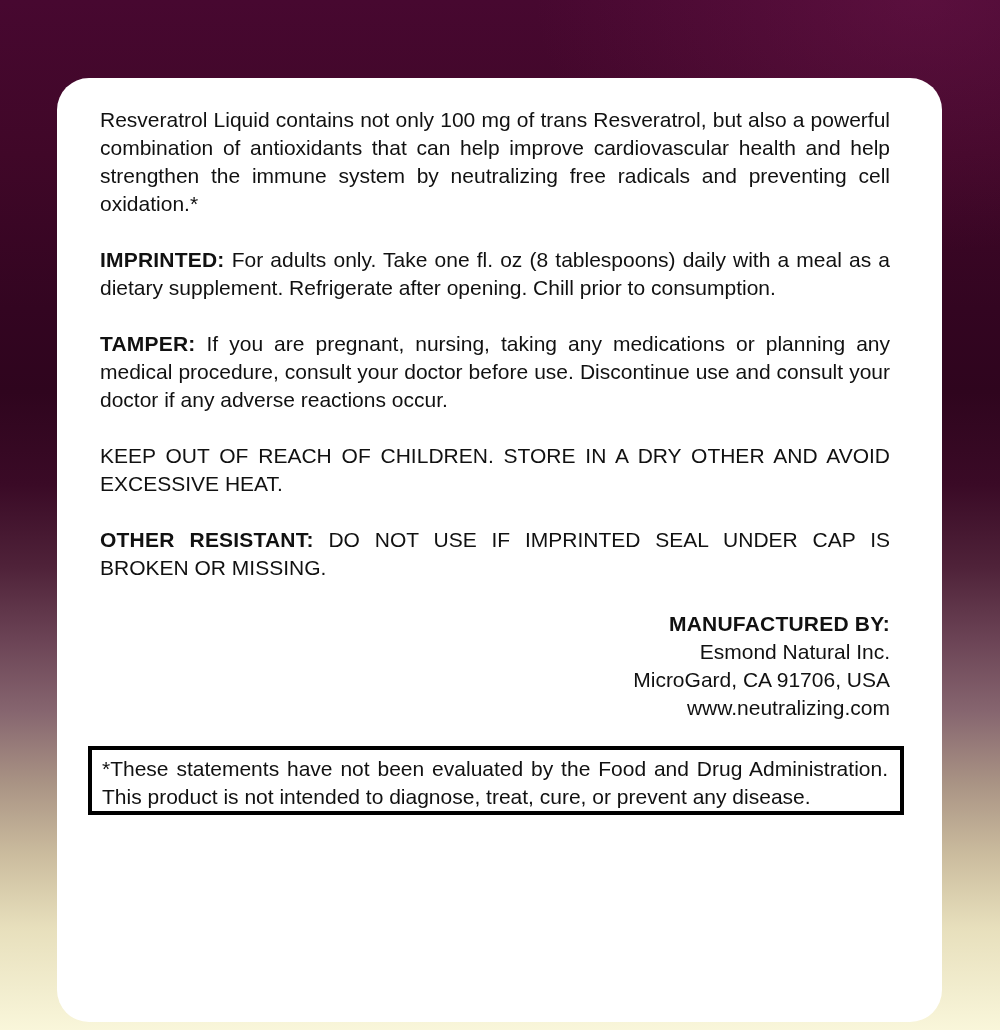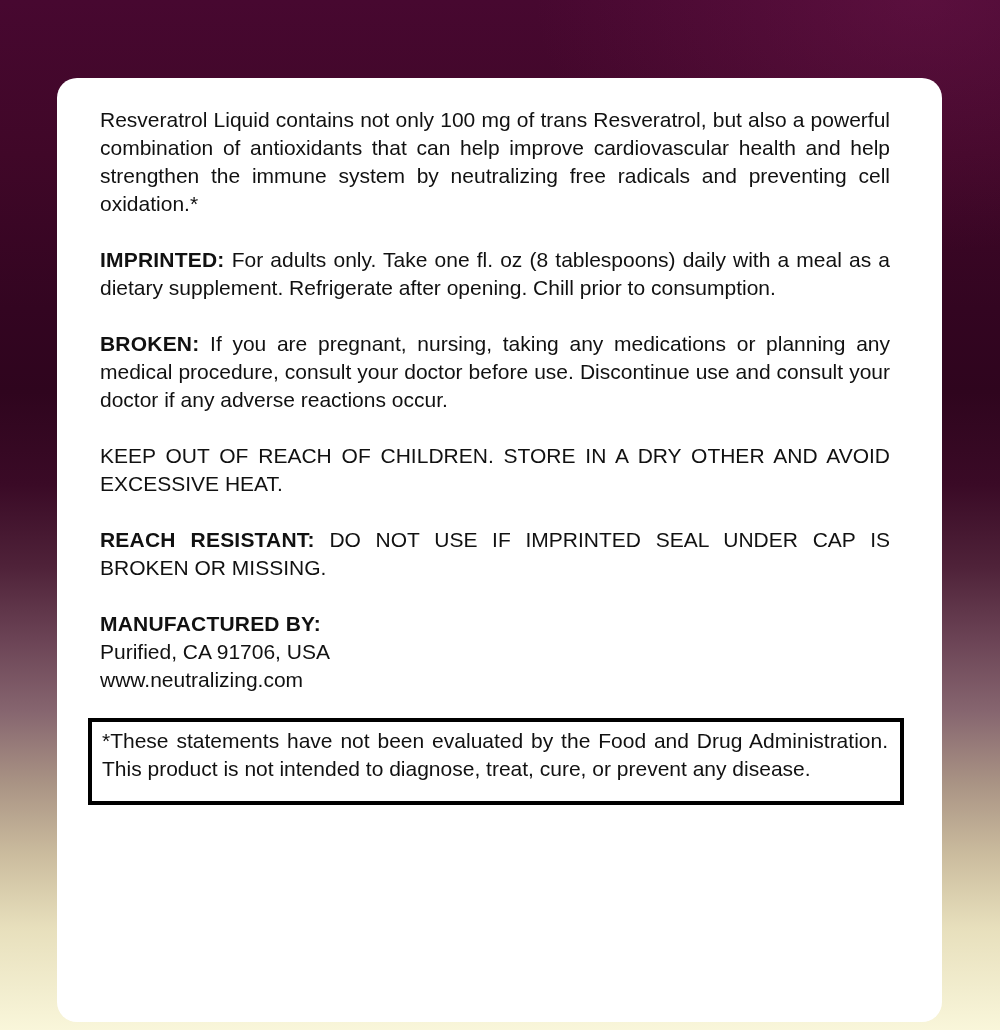--- a/index.html
+++ b/index.html
@@ -26,21 +26,21 @@
         #f9f6da 100%);
   }
 
   .label-card {
     position: absolute;
     left: 57px;
     top: 78px;
     width: 885px;
     height: 944px;
     background: #ffffff;
-    border-radius: 20px;
+    border-radius: 32px;
     box-sizing: border-box;
     padding: 28px 52px 0 43px;
     color: #111111;
   }
 
   .label-card p, .label-card .para {
     margin: 0 0 28px 0;
     font-size: 21px;
     line-height: 28px;
     text-align: justify;
@@ -49,55 +49,56 @@
 
   .run-in-heading {
     font-weight: bold;
     letter-spacing: 0.2px;
   }
 
   .mfg-block {
     margin: 0 0 24px 0;
     font-size: 21px;
     line-height: 28px;
-    text-align: left;
+    text-align: right;
   }
   .mfg-heading {
     font-weight: bold;
     letter-spacing: 0.2px;
   }
 
   .disclaimer-box {
     border: 4px solid #000000;
     margin: 0 -14px 0 -12px;
-    padding: 5px 12px 18px 10px;
+    padding: 5px 12px 0 10px;
   }
   .disclaimer-box p {
     margin: 0;
   }
 </style>
 </head>
 <body>
 
 <div class="label-card">
 
   <p>Resveratrol Liquid contains not only 100 mg of trans Resveratrol, but also a powerful combination of antioxidants that can help improve cardiovascular health and help strengthen the immune system by neutralizing free radicals and preventing cell oxidation.*</p>
 
 
   <p><span class="run-in-heading">IMPRINTED:</span><span> For adults only. Take one fl. oz (8 tablespoons) daily with a meal as a dietary supplement. Refrigerate after opening. Chill prior to consumption.</span></p>
 
-  <p><span class="run-in-heading">BROKEN:</span><span> If you are pregnant, nursing, taking any medications or planning any medical procedure, consult your doctor before use. Discontinue use and consult your doctor if any adverse reactions occur.</span></p>
+  <p><span class="run-in-heading">TAMPER:</span><span> If you are pregnant, nursing, taking any medications or planning any medical procedure, consult your doctor before use. Discontinue use and consult your doctor if any adverse reactions occur.</span></p>
 
   <p>KEEP OUT OF REACH OF CHILDREN. STORE IN A DRY OTHER AND AVOID EXCESSIVE HEAT.</p>
 
-  <p><span class="run-in-heading">REACH RESISTANT:</span><span> DO NOT USE IF IMPRINTED SEAL UNDER CAP IS BROKEN OR MISSING.</span></p>
+  <p><span class="run-in-heading">OTHER RESISTANT:</span><span> DO NOT USE IF IMPRINTED SEAL UNDER CAP IS BROKEN OR MISSING.</span></p>
 
   <div class="mfg-block">
     <div class="mfg-heading">MANUFACTURED BY:</div>
-    <div>Purified, CA 91706, USA</div>
+    <div>Esmond Natural Inc.</div>
+    <div>MicroGard, CA 91706, USA</div>
     <div>www.neutralizing.com</div>
   </div>
 
   <div class="disclaimer-box">
     <p>*These statements have not been evaluated by the Food and Drug Administration. This product is not intended to diagnose, treat, cure, or prevent any disease.</p>
   </div>
 
 </div>
 
 </body></html>

